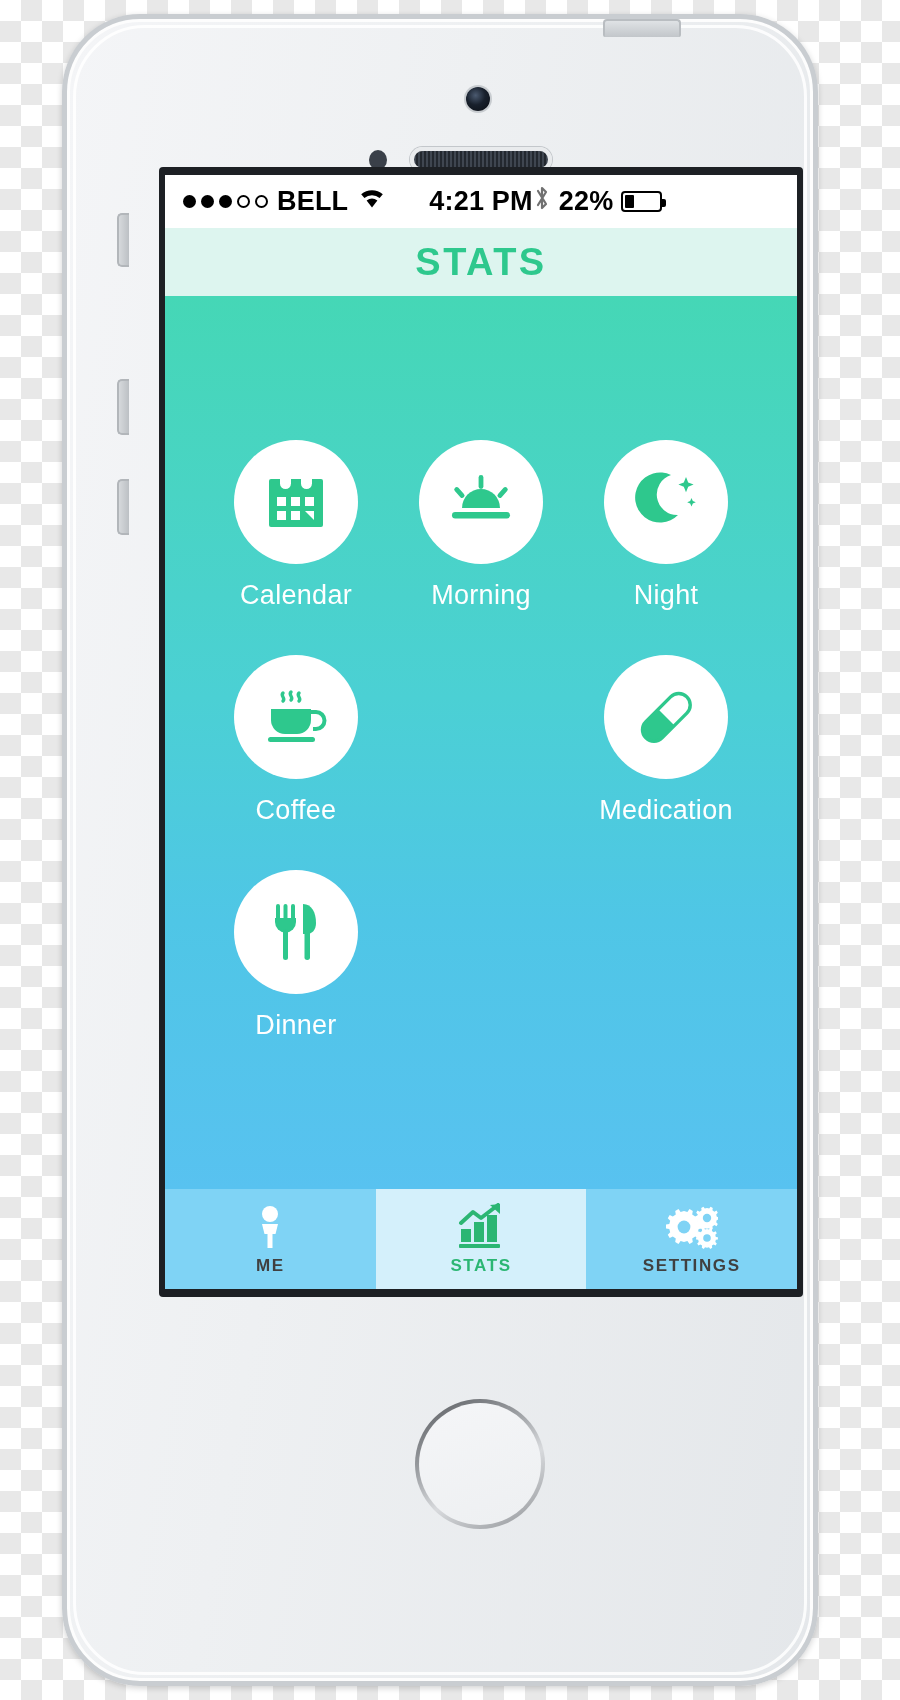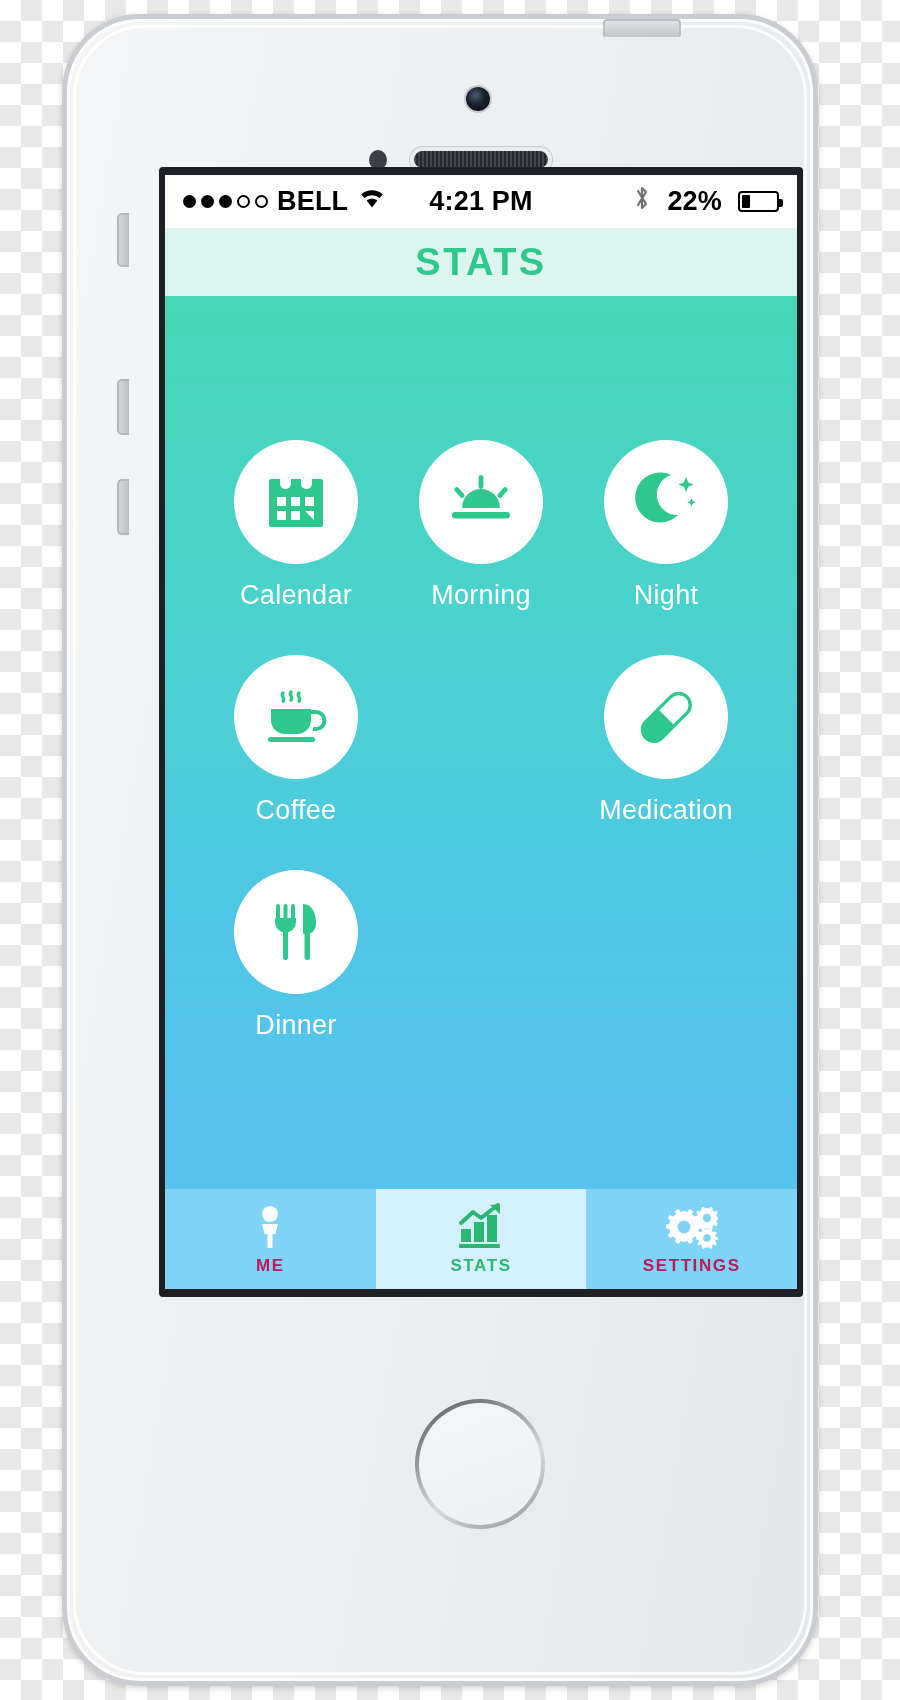--- a/index.html
+++ b/index.html
@@ -136,21 +136,21 @@
     font-weight: bold;
     letter-spacing: .2px;
   }
   #status-left { display: flex; align-items: center; gap: 9px; flex: 1 1 0; }
   #signal-dots { display: flex; gap: 5px; align-items: center; }
   .sdot { width: 13px; height: 13px; border-radius: 50%; }
   .sdot.on  { background: #000; }
   .sdot.off { background: transparent; border: 2px solid #000; width: 13px; height: 13px; }
   #carrier-label { font-size: 27px; font-weight: bold; }
   #status-center { flex: 0 0 auto; text-align: center; font-size: 27px; font-weight: bold; }
-  #status-right { display: flex; align-items: center; justify-content: flex-end; gap: 16px; flex: 1 1 0; }
+  #status-right { display: flex; align-items: center; gap: 8px; flex: 1 1 0; }
   #battery-pct { font-size: 27px; font-weight: bold; }
   #battery-icon {
     position: relative;
     width: 41px; height: 21px;
     border: 2.5px solid #000;
     border-radius: 4px;
   }
   #battery-icon::after {
     content: "";
     position: absolute;
@@ -239,21 +239,21 @@
     justify-content: center;
     gap: 7px;
     cursor: pointer;
     background: #7fd3f5;
   }
   .tab.active { background: #d4f0fb; }
   .tab-label {
     font-size: 17px;
     font-weight: bold;
     letter-spacing: 1.6px;
-    color: #be185d;
+    color: #404040;
   }
   .tab.active .tab-label { color: #2bb673; }
   .tab-icon { height: 46px; display: flex; align-items: flex-end; justify-content: center; }
 </style>
 </head>
 <body>
 
 <div id="phone-frame">
   <div id="phone-bezel-highlight"></div>
 

